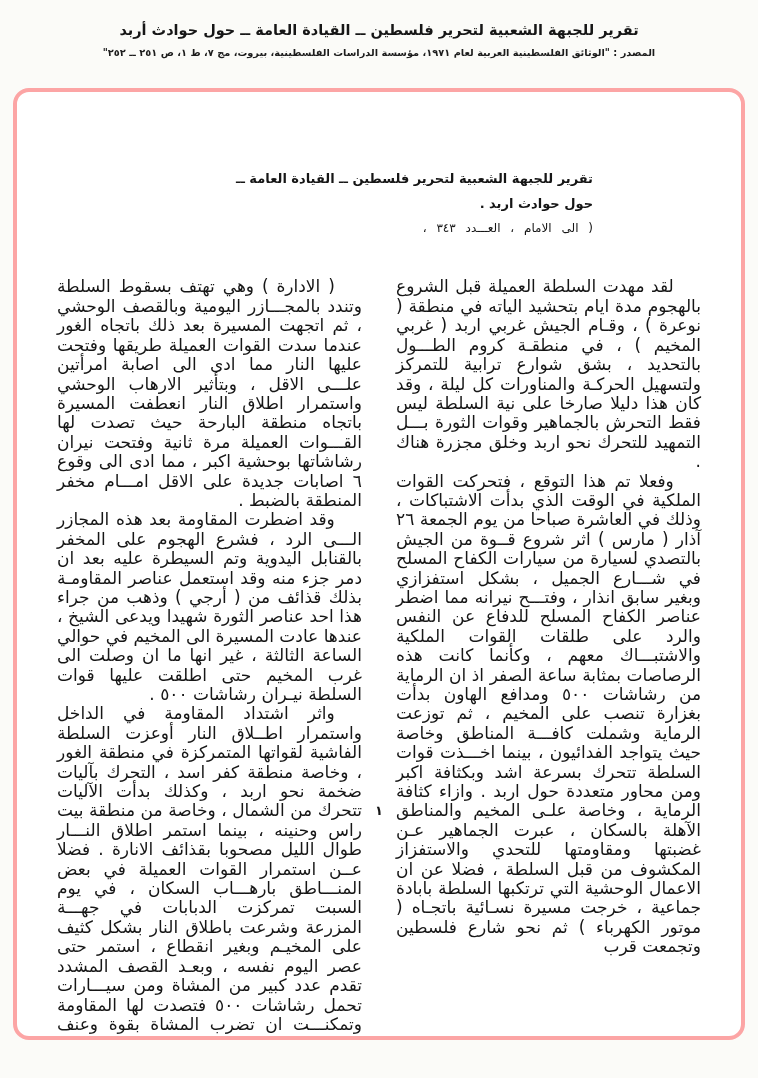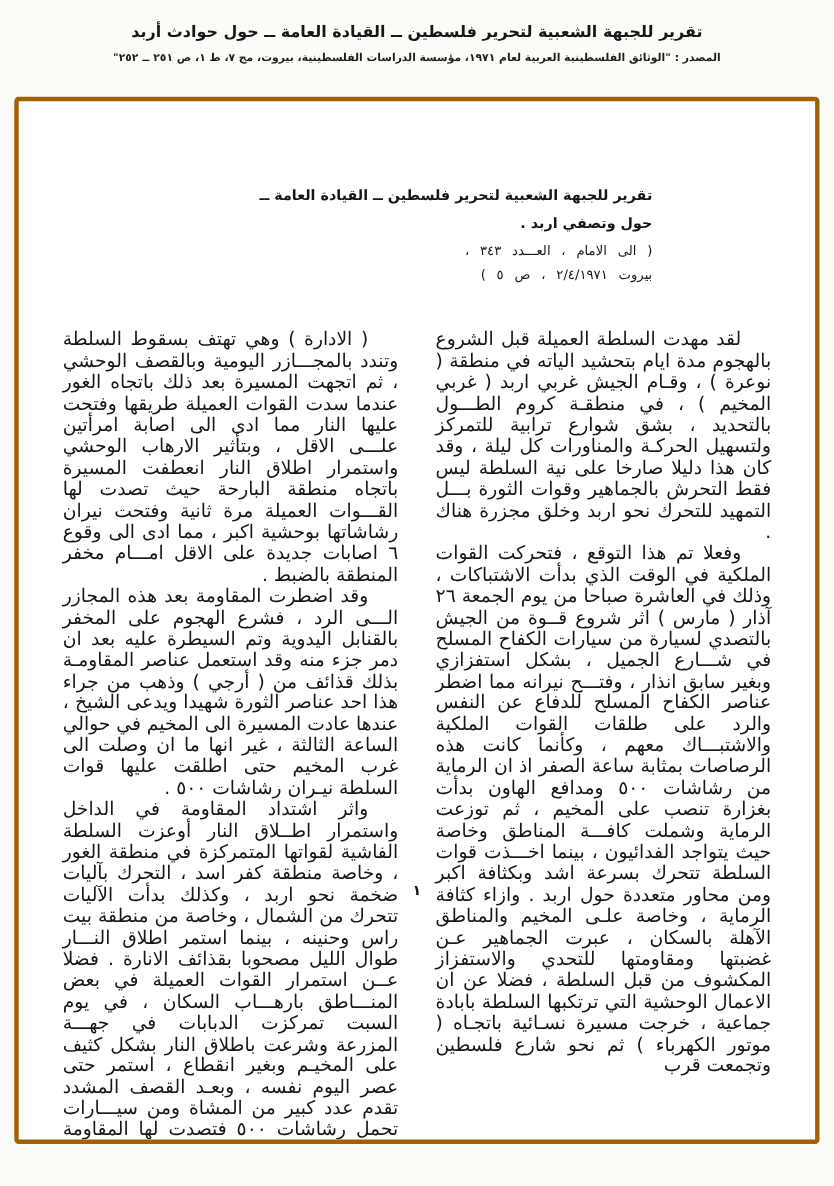--- a/index.html
+++ b/index.html
@@ -38,22 +38,22 @@
   }
 
   
   .scan-frame {
     position: absolute;
     left: 13px;
     top: 88px;
     width: 732px;
     height: 952px;
     background: #ffffff;
-    border: 4px solid #a16207;
-    border-radius: 4px;
+    border: 4px solid #fca5a5;
+    border-radius: 16px;
     overflow: hidden;
   }
 
   .doc-inner {
     direction: rtl;
     padding: 74px 40px 0 40px;
     height: 100%;
   }
 
   .doc-title {
@@ -113,26 +113,25 @@
   <div class="page-header">
     <div class="header-title">تقرير للجبهة الشعبية لتحرير فلسطين ــ القيادة العامة ــ حول حوادث أربد</div>
     <div class="source-line">المصدر : "الوثائق الفلسطينية العربية لعام ١٩٧١، مؤسسة الدراسات الفلسطينية، بيروت، مج ٧، ط ١، ص ٢٥١ ــ ٢٥٢"</div>
   </div>
 
   <div class="scan-frame">
     <div class="doc-inner">
 
       <div class="doc-title">
         <div>تقرير للجبهة الشعبية لتحرير فلسطين ــ القيادة العامة ــ</div>
-        <div>حول وتصفي اربد .</div>
+        <div>حول حوادث اربد .</div>
       </div>
 
       <div class="citation">
         <div>( الى الامام ، العـــدد ٣٤٣ ،</div>
-        <div>بيروت ٢/٤/١٩٧١ ، ص ٥ )</div>
       </div>
 
       <div class="columns">
 
         <div class="col">
           <p>لقد مهدت السلطة العميلة قبل الشروع بالهجوم مدة ايام بتحشيد الياته في منطقة ( نوعرة ) ، وقـام الجيش غربي اربد ( غربي المخيم ) ، في منطقـة كروم الطـــول بالتحديد ، بشق شوارع ترابية للتمركز ولتسهيل الحركـة والمناورات كل ليلة ، وقد كان هذا دليلا صارخا على نية السلطة ليس فقط التحرش بالجماهير وقوات الثورة بـــل التمهيد للتحرك نحو اربد وخلق مجزرة هناك .</p>
           <p>وفعلا تم هذا التوقع ، فتحركت القوات الملكية في الوقت الذي بدأت الاشتباكات ، وذلك في العاشرة صباحا من يوم الجمعة ٢٦ آذار ( مارس ) اثر شروع قــوة من الجيش بالتصدي لسيارة من سيارات الكفاح المسلح في شـــارع الجميل ، بشكل استفزازي وبغير سابق انذار ، وفتـــح نيرانه مما اضطر عناصر الكفاح المسلح للدفاع عن النفس والرد على طلقات القوات الملكية والاشتبـــاك معهم ، وكأنما كانت هذه الرصاصات بمثابة ساعة الصفر اذ ان الرماية من رشاشات ٥٠٠ ومدافع الهاون بدأت بغزارة تنصب على المخيم ، ثم توزعت الرماية وشملت كافـــة المناطق وخاصة حيث يتواجد الفدائيون ، بينما اخـــذت قوات السلطة تتحرك بسرعة اشد وبكثافة اكبر ومن محاور متعددة حول اربد . وازاء كثافة الرماية ، وخاصة علـى المخيم والمناطق الآهلة بالسكان ، عبرت الجماهير عـن غضبتها ومقاومتها للتحدي والاستفزاز المكشوف من قبل السلطة ، فضلا عن ان الاعمال الوحشية التي ترتكبها السلطة بابادة جماعية ، خرجت مسيرة نسـائية باتجـاه ( موتور الكهرباء ) ثم نحو شارع فلسطين وتجمعت قرب</p>
         </div>
 
         <div class="col">

